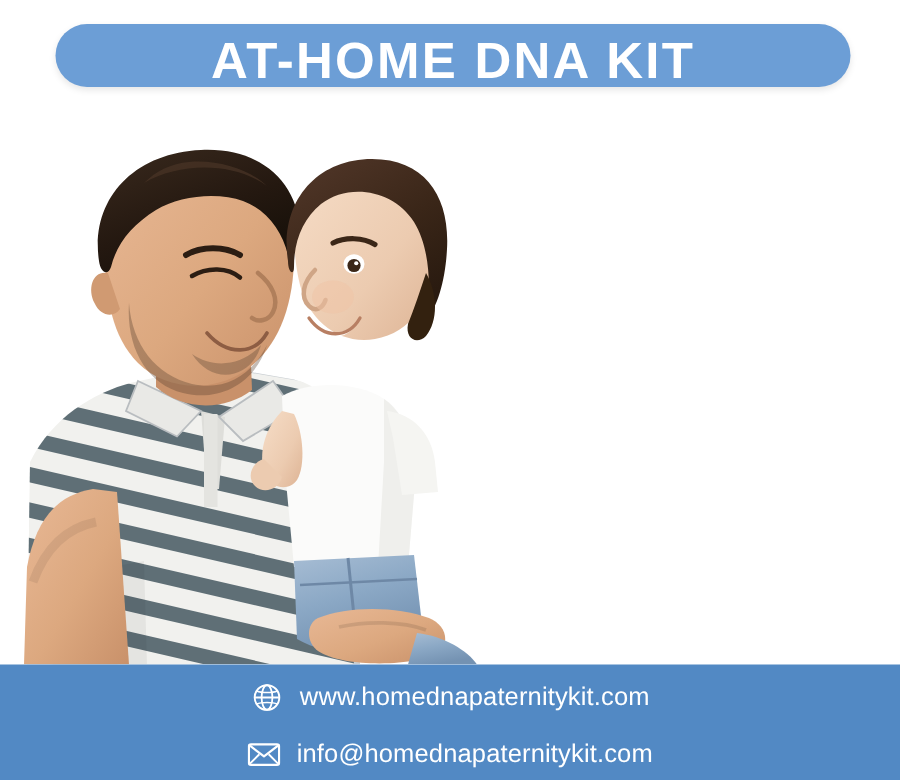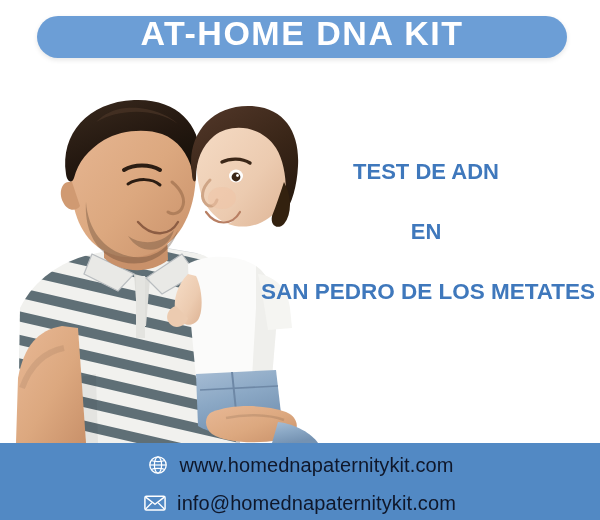--- a/index.html
+++ b/index.html
@@ -22,21 +22,21 @@
   #header-banner {
     position: absolute;
     left: 37px;
     top: 16px;
     width: 530px;
     height: 42px;
     background: #6c9ed6;
     border-radius: 29px;
     box-shadow: 0 2px 5px rgba(0,0,0,0.10);
     display: flex;
-    align-items: flex-start;
+    align-items: flex-end;
     justify-content: center;
   }
   #header-title {
     color: #ffffff;
     font-size: 34px;
     font-weight: bold;
     letter-spacing: 1.5px;
     white-space: nowrap;
     line-height: 1;
   }
@@ -98,22 +98,22 @@
   .footer-item .ficon {
     display: inline-flex;
     align-items: center;
     justify-content: center;
     width: 22px;
     height: 22px;
     margin-right: 11px;
     flex: none;
   }
   .footer-text {
-    font-size: 20px;
-    color: #0f172a;
+    font-size: 17px;
+    color: #ffffff;
     letter-spacing: 0.1px;
     text-align: right;
   }
   #footer-row-1 { padding-top: 3px; }
   #footer-item-phone { margin-right: 36px; }
 </style>
 </head>
 <body>
 
 <div id="poster">
@@ -247,25 +247,20 @@
         <ellipse cx="222" cy="120" rx="14" ry="11" fill="#f0c3a6" opacity="0.5"></ellipse>
 
         <path d="M212 334 C232 326 264 326 286 334 C296 338 300 348 294 356 C282 366 230 368 212 356 C204 350 204 338 212 334 Z" fill="url(#skinMan)"></path>
         <path d="M226 340 C244 336 268 336 284 342" fill="none" stroke="rgba(0,0,0,0.10)" stroke-width="2.5"></path>
 
         <path d="M278 344 C296 346 312 356 318 365 L272 365 Z" fill="url(#jeans)"></path>
       </g>
     </svg>
   </div>
 
-  <div id="headline-block">
-    <div class="headline-line" id="headline-line-1">TEST DE ADN</div>
-    <div class="headline-line" id="headline-line-2">EN</div>
-    <div class="headline-line" id="headline-line-3">SAN PEDRO DE LOS METATES</div>
-  </div>
 
   <div id="footer">
 
     <div class="footer-row" id="footer-row-1">
       <div class="footer-item">
         <span class="ficon">
           <svg width="20" height="20" viewBox="0 0 20 20">
             <circle cx="10" cy="10" r="8.2" fill="none" stroke="#ffffff" stroke-width="1.3"></circle>
             <ellipse cx="10" cy="10" rx="3.6" ry="8.2" fill="none" stroke="#ffffff" stroke-width="1.2"></ellipse>
             <line x1="1.8" y1="10" x2="18.2" y2="10" stroke="#ffffff" stroke-width="1.2"></line>

